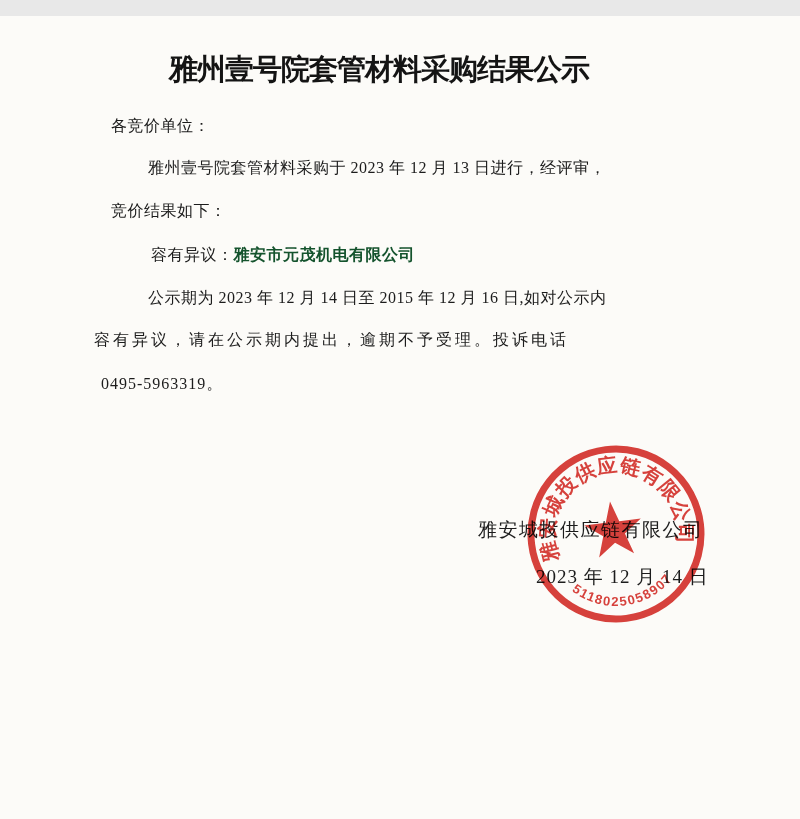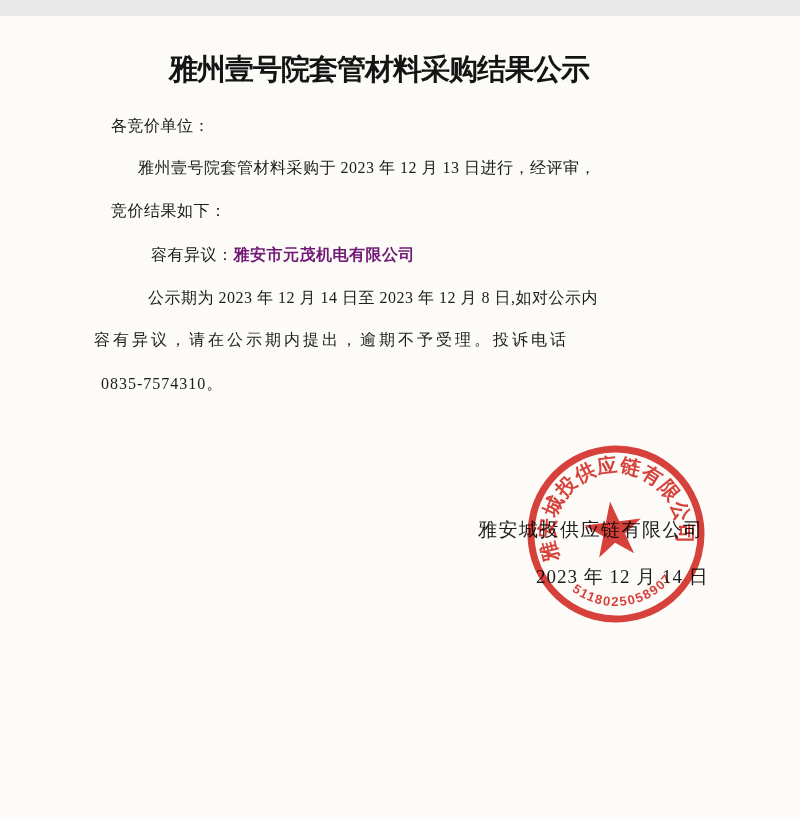--- a/index.html
+++ b/index.html
@@ -26,24 +26,24 @@
     color: #141414;
   }
   .line {
     position: absolute;
     font-size: 16px;
     letter-spacing: 0.5px;
     white-space: nowrap;
     color: #1c1c1c;
   }
   .salutation   { top: 100px; left: 111px; }
-  .p1l1         { top: 142px; left: 138px; }
+  .p1l1         { top: 142px; left: 148px; }
   .p1l2         { top: 185px; left: 111px; text-align: center; }
   .winner-line  { top: 229px; left: 151px; }
-  .winner-name  { font-weight: 700; color: #701a75; }
+  .winner-name  { font-weight: 700; color: #14532d; }
   .p2l1         { top: 272px; left: 148px; }
   .p2l2         { top: 314px; left: 94px; letter-spacing: 3px; }
   .p2l3         { top: 358px; left: 101px; letter-spacing: 1px; }
   .sig-company  { top: 501px; left: 478px; font-size: 19px; letter-spacing: 1.5px; }
   .sig-date     { top: 548px; left: 536px; font-size: 19px; letter-spacing: 1px; }
   .seal-svg {
     position: absolute;
     left: 516px;
     top: 418px;
     width: 200px;
@@ -75,25 +75,25 @@
   <div class="line salutation">各竞价单位：</div>
 
   <div class="line p1l1">雅州壹号院套管材料采购于 2023 年 12 月 13 日进行，经评审，</div>
 
   <div class="line p1l2">竞价结果如下：</div>
 
   <div class="line winner-line">
     <span>容有异议：</span><span class="winner-name">雅安市元茂机电有限公司</span>
   </div>
 
-  <div class="line p2l1">公示期为 2023 年 12 月 14 日至 2023 年 12 月 8 日,如对公示内</div>
+  <div class="line p2l1">公示期为 2023 年 12 月 14 日至 2015 年 12 月 16 日,如对公示内</div>
 
   <div class="line p2l2">容有异议，请在公示期内提出，逾期不予受理。投诉电话</div>
 
-  <div class="line p2l3">0835-7574310。</div>
+  <div class="line p2l3">0495-5963319。</div>
 
   <div class="line sig-company">雅安城投供应链有限公司</div>
 
   <div class="line sig-date">2023 年 12 月 14 日</div>
 
   <svg class="seal-svg" viewBox="0 0 200 200" xmlns="http://www.w3.org/2000/svg">
     <defs>
       <path id="sealTopArc" d="M 52.5 139.9 A 62 62 0 1 1 147.5 139.9" fill="none"></path>
       <path id="sealBottomArc" d="M 44.8 146.3 A 72 72 0 0 0 155.2 146.3" fill="none"></path>
     </defs>

